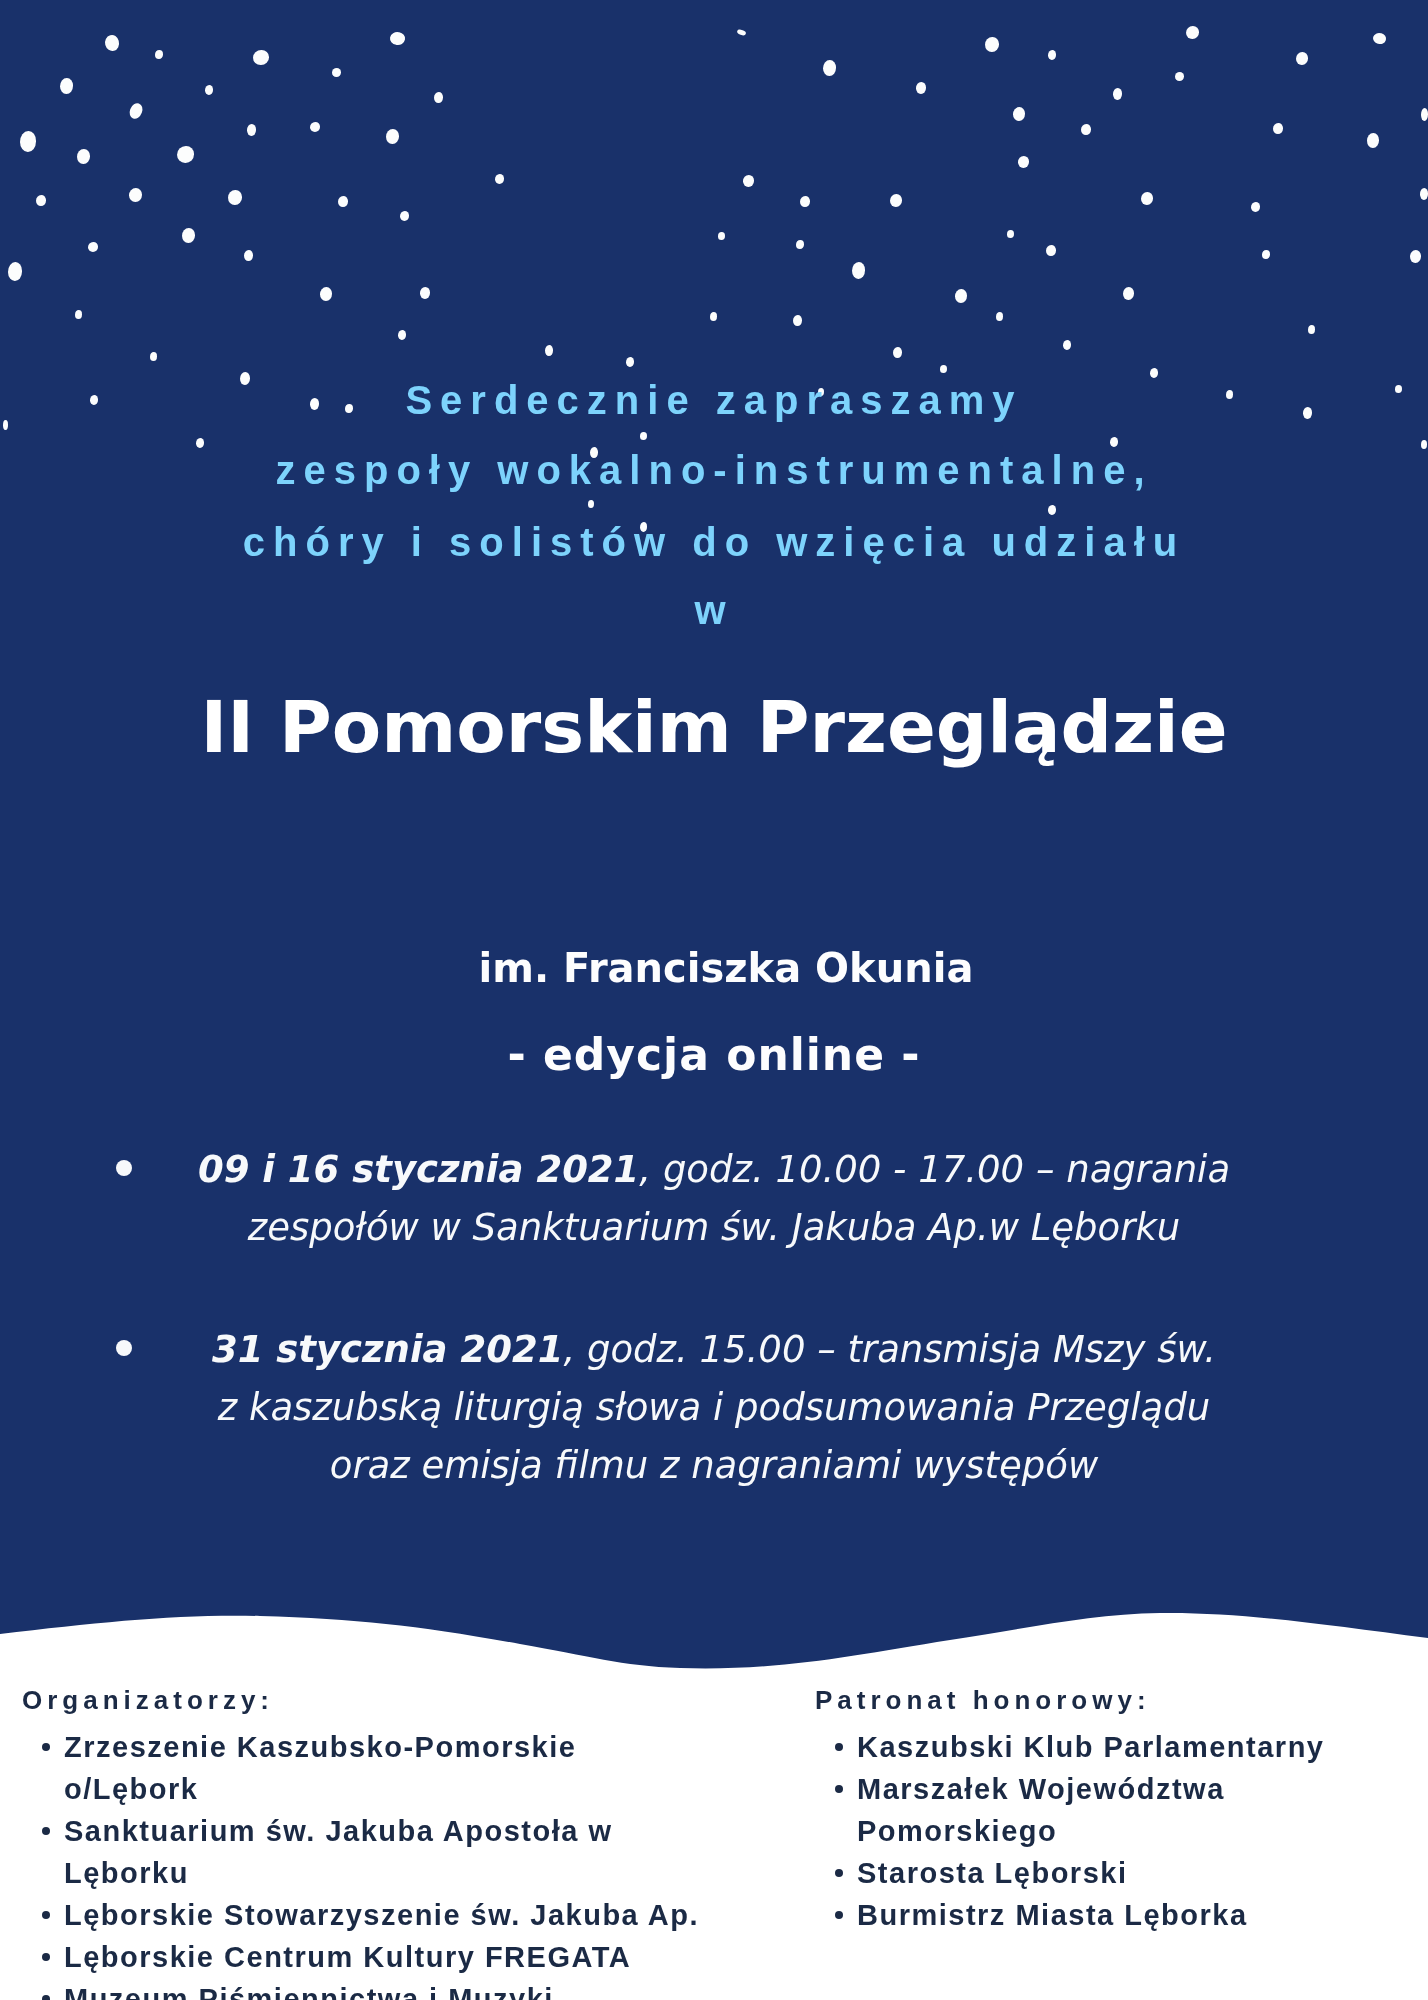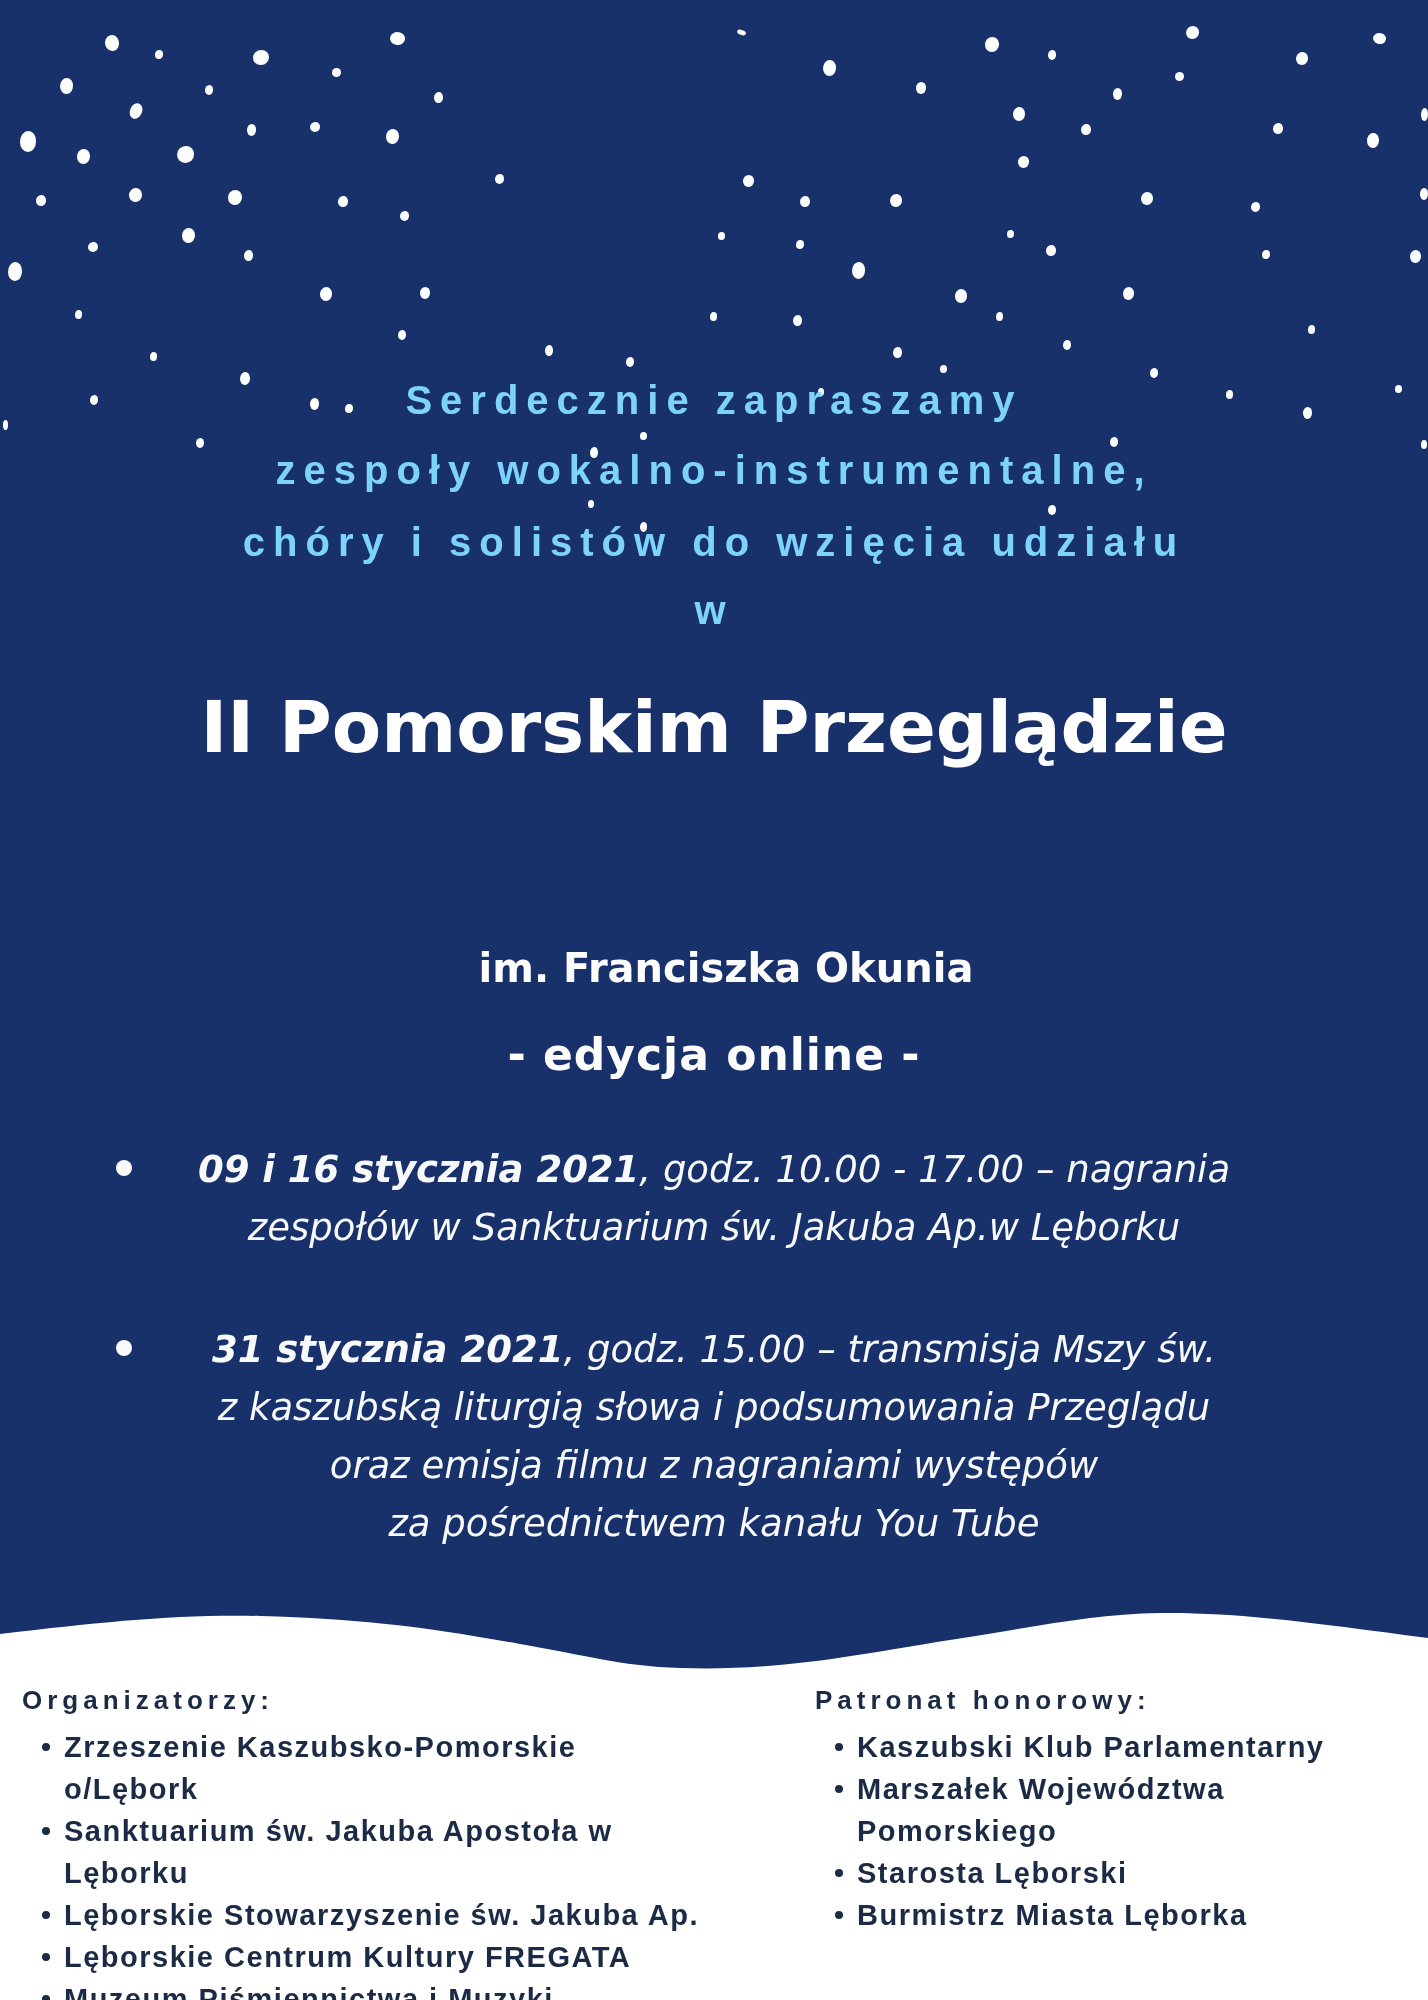--- a/index.html
+++ b/index.html
@@ -192,21 +192,20 @@
     <span class="bullet"></span>
     <span class="evline"><span class="strong">09 i 16 stycznia 2021</span><span>, godz. 10.00 - 17.00 – nagrania</span></span>
     <span class="evline">zespołów w Sanktuarium św. Jakuba Ap.w Lęborku</span>
   </div>
 
   <div class="event e2">
     <span class="bullet"></span>
     <span class="evline"><span class="strong">31 stycznia 2021</span><span>, godz. 15.00 – transmisja Mszy św.</span></span>
     <span class="evline">z kaszubską liturgią słowa i podsumowania Przeglądu</span>
     <span class="evline">oraz emisja filmu z nagraniami występów</span>
-    <span class="evline">za pośrednictwem kanału You Tube</span>
   </div>
 
   <svg class="wave" viewBox="0 0 1428 92" preserveAspectRatio="none" aria-hidden="true">
     <path fill="#ffffff" d="M0,42 C 100,30 180,22 260,24 C 360,27 420,34 520,52 C 590,64 620,74 680,76 C 780,79 850,64 950,48 C 1030,36 1090,22 1160,21 C 1240,20 1320,32 1428,46 L1428,92 L0,92 Z"></path>
   </svg>
   <div class="footerbg"></div>
 
   <div class="col colleft">
     <h2>Organizatorzy:</h2>
     <ul>

